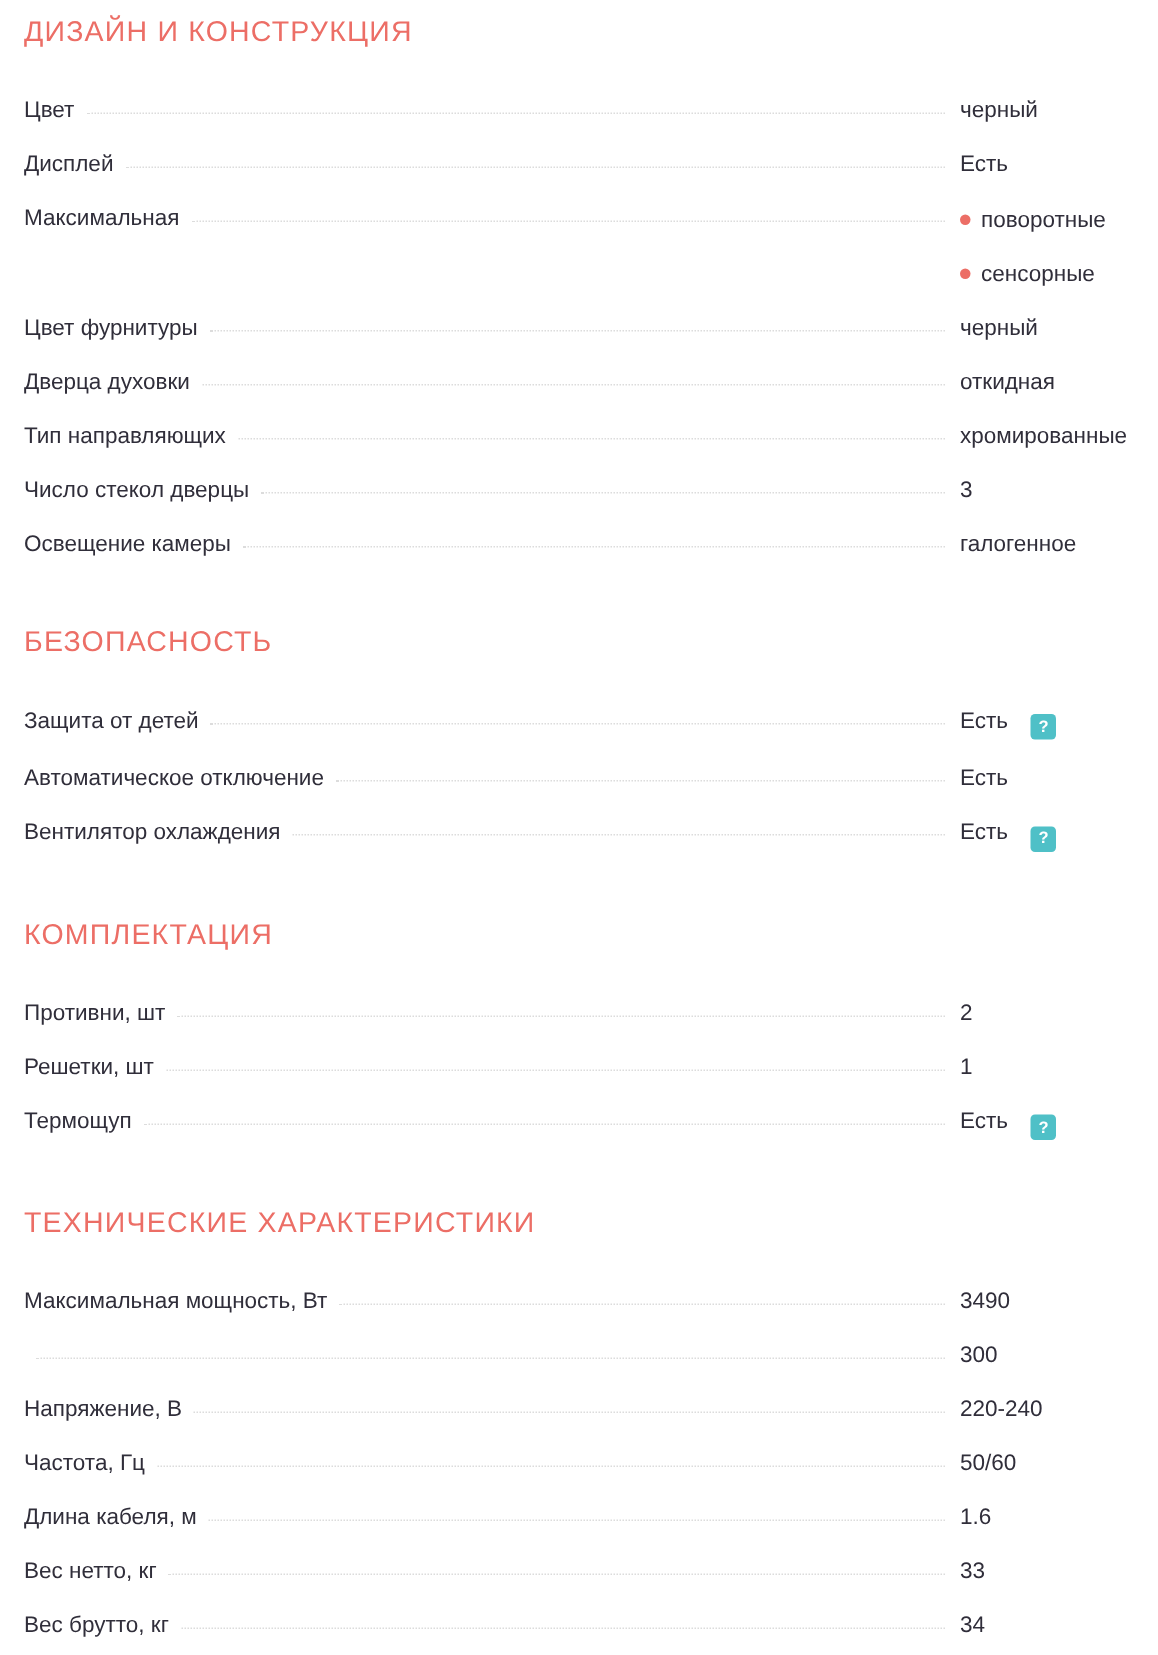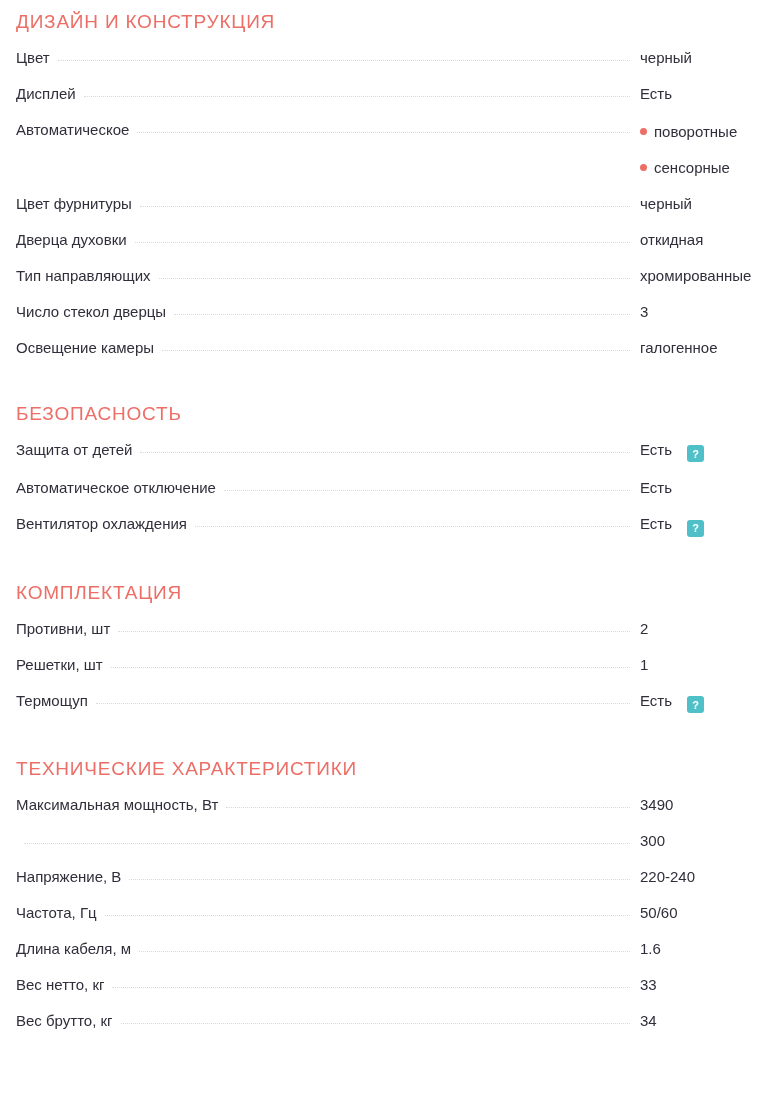--- a/index.html
+++ b/index.html
@@ -20,21 +20,21 @@
   .section-title {
     margin: 0;
     font-size: 19px;
     line-height: 24px;
     font-weight: 400;
     letter-spacing: 0.8px;
     color: #ec6e66;
     text-transform: uppercase;
   }
 
-  .rows { margin-top: 14px; }
+  .rows { margin-top: 30px; }
 
   .spec-row {
     display: flex;
     align-items: baseline;
     padding-bottom: 16px;
   }
   .spec-label {
     flex: 0 0 auto;
     font-size: 15px;
     line-height: 20px;
@@ -108,21 +108,21 @@
 
   <div class="spec-row">
     <span class="spec-label">Дисплей</span>
     <span class="leader"></span>
     <span class="value-cell">
       <span class="spec-value">Есть</span>
     </span>
   </div>
 
   <div class="spec-row">
-    <span class="spec-label">Автоматическое</span>
+    <span class="spec-label">Максимальная</span>
     <span class="leader"></span>
     <span class="value-cell">
 
     <ul class="bullet-list">
               <li>
                 <span class="bullet-dot"></span>
                 <span>поворотные</span>
               </li>
               <li>
                 <span class="bullet-dot"></span>

